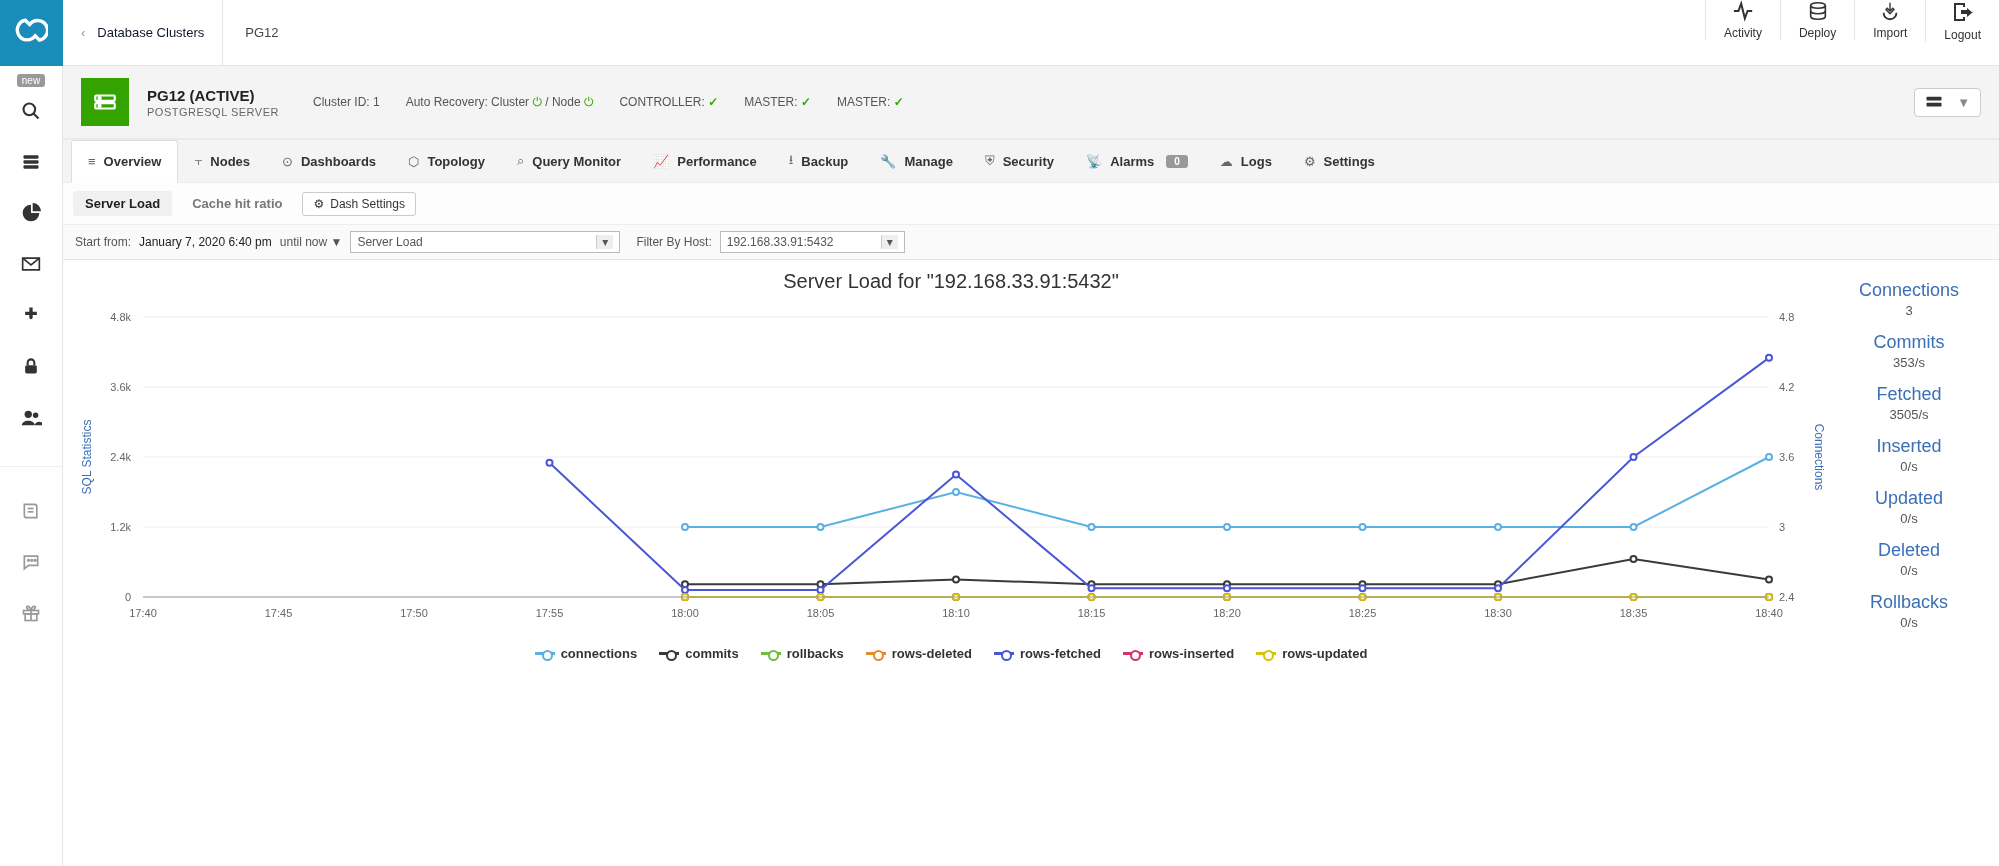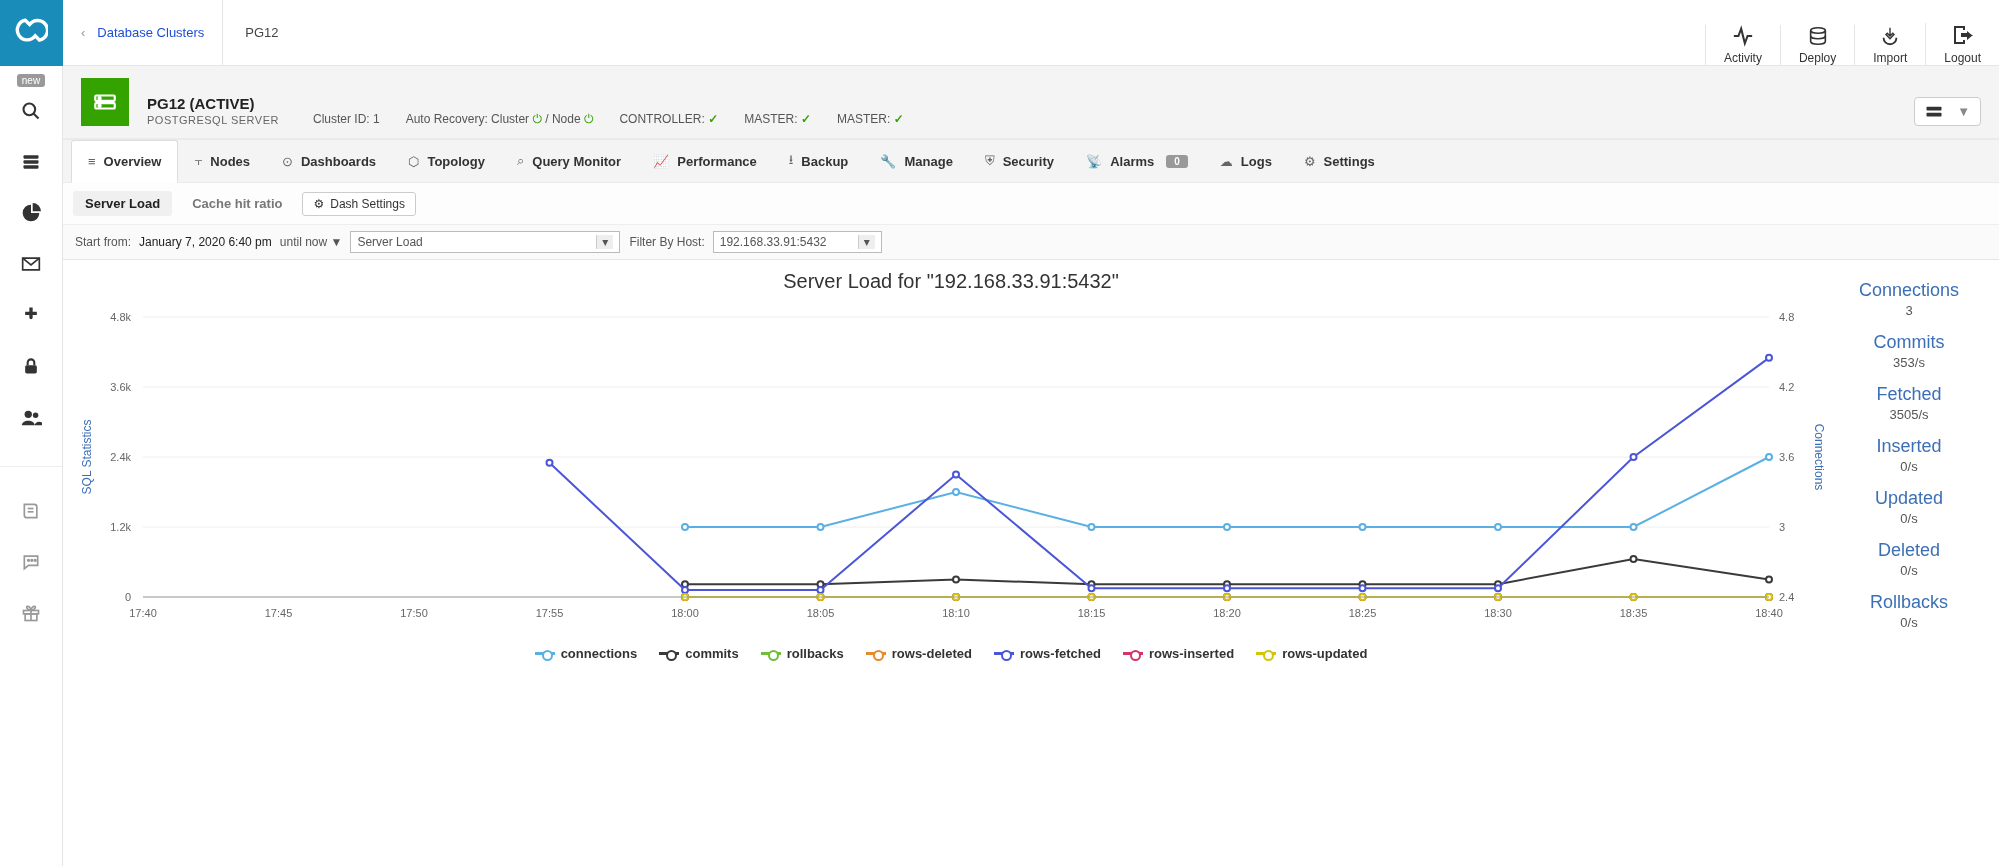--- a/index.html
+++ b/index.html
@@ -10,27 +10,27 @@
 .logo-box svg{width:34px;height:34px;fill:#fff}
 .new-badge{margin-top:8px;background:#999;color:#fff;font-size:10px;padding:1px 5px;border-radius:3px}
 .side-icons{display:flex;flex-direction:column;align-items:center;gap:28px;margin-top:14px;width:100%}
 .side-icons .si{color:#333;cursor:pointer;width:100%;text-align:center}
 .side-icons .si.light{color:#999}
 .sep{height:1px;width:100%;background:#eee;margin:6px 0}
 .main{flex:1;display:flex;flex-direction:column}
 .topbar{display:flex;align-items:stretch;border-bottom:1px solid #e5e5e5;height:66px;background:#fff}
 .breadcrumb{display:flex;align-items:center;padding:0 18px;border-right:1px solid #e5e5e5;gap:12px;color:#666}
 .breadcrumb .chev{color:#999}
-.breadcrumb .bc-link{color:#1d4ed8}
+.breadcrumb .bc-link{color:#0f172a}
 .breadcrumb-current{display:flex;align-items:center;padding:0 22px;color:#444}
 .spacer{flex:1}
-.top-actions{display:flex;align-items:flex-end}
+.top-actions{display:flex;align-items:flex-start}
 .top-action{display:flex;flex-direction:column;align-items:center;justify-content:center;padding:0 18px;border-left:1px solid #e5e5e5;gap:4px;cursor:pointer;color:#333;min-width:68px}
 .top-action .lbl{font-size:12px}
-.cluster-header{display:flex;align-items:flex-end;background:#f4f4f4;border-bottom:1px solid #eaeaea;padding:12px 18px;gap:18px}
+.cluster-header{display:flex;align-items:center;background:#f4f4f4;border-bottom:1px solid #eaeaea;padding:12px 18px;gap:18px}
 .cluster-icon{width:48px;height:48px;background:#34a300;display:flex;align-items:center;justify-content:center;color:#fff}
 .cluster-title{display:flex;flex-direction:column;gap:2px}
 .cluster-title .t1{font-weight:700;font-size:15px;color:#222}
 .cluster-title .t2{font-size:11px;color:#666;letter-spacing:.5px}
 .cluster-meta{display:flex;align-items:center;gap:26px;margin-left:16px;color:#555;font-size:12px}
 .pow{color:#34a300}
 .chk{color:#34a300;font-weight:700}
 .cluster-header .right{margin-left:auto}
 .db-dd{background:#fff;border:1px solid #ccc;border-radius:4px;padding:6px 10px;display:flex;align-items:center;gap:14px;cursor:pointer}
 .tabs{display:flex;background:#f4f4f4;border-top:1px solid #eaeaea;border-bottom:1px solid #eaeaea;padding-left:8px}
@@ -39,21 +39,21 @@
 .tab.active{background:#fff;border:1px solid #ddd;border-bottom:1px solid #fff;border-radius:3px 3px 0 0;margin-bottom:-1px}
 .badge{background:#999;color:#fff;font-size:10px;padding:1px 8px;border-radius:3px;margin-left:4px}
 .subtabs{display:flex;align-items:center;padding:8px 10px;border-bottom:1px solid #eee;gap:8px;background:#fdfdfd}
 .subtab{padding:5px 12px;font-size:13px;color:#777;cursor:pointer;font-weight:700}
 .subtab.active{background:#f0f0f0;color:#222;border-radius:3px}
 .dash-settings{border:1px solid #ccc;border-radius:3px;padding:4px 10px;display:flex;align-items:center;gap:6px;font-size:12px;cursor:pointer;background:#fff}
 .filterbar{display:flex;align-items:center;padding:6px 12px;border-bottom:1px solid #e5e5e5;gap:8px;font-size:12px;color:#555;background:#fafafa}
 .filterbar .strong{font-weight:400;color:#222}
 .sel{border:1px solid #bbb;background:#fff;padding:3px 6px;display:flex;align-items:center;justify-content:space-between;cursor:pointer;font-size:12px}
 .sel.wide{width:270px}
-.sel.med{width:169px}
+.sel.med{width:185px}
 .content{display:flex;padding:4px 10px 10px}
 .chart-area{flex:1;position:relative}
 .chart-title{text-align:center;font-size:20px;color:#333;margin:6px 0 4px}
 .stats{width:160px;padding:8px 6px;text-align:center}
 .stat{margin:8px 0 14px}
 .stat .sl{font-size:18px;color:#3b6fb6}
 .stat .sv{font-size:13px;color:#555;margin-top:2px}
 svg.chart{width:100%;height:340px}
 .legend{display:flex;justify-content:center;gap:22px;flex-wrap:wrap;margin-top:6px;font-size:13px;font-weight:700;color:#333}
 .legend .li{display:flex;align-items:center;gap:6px}
@@ -261,21 +261,21 @@
     </div>
 
     <div class="filterbar">
       <span>Start from:</span>
       <span class="strong">January 7, 2020 6:40 pm</span>
       <span><span>until now</span> <span>▼</span></span>
       <div class="sel wide">
         <span>Server Load</span>
           <span style="background:#eee;border-left:1px solid #ccc;padding:0 5px">▾</span>
       </div>
-      <span style="margin-left:1px">Filter By Host:</span>
+      <span style="margin-left:8px">Filter By Host:</span>
       <div class="sel med">
         <span>192.168.33.91:5432</span>
           <span style="background:#eee;border-left:1px solid #ccc;padding:0 5px">▾</span>
       </div>
     </div>
 
     <div class="content">
       <div class="chart-area">
         <div class="chart-title">Server Load for "192.168.33.91:5432"</div>
         <svg class="chart" id="chart" viewBox="0 0 1756 320">

